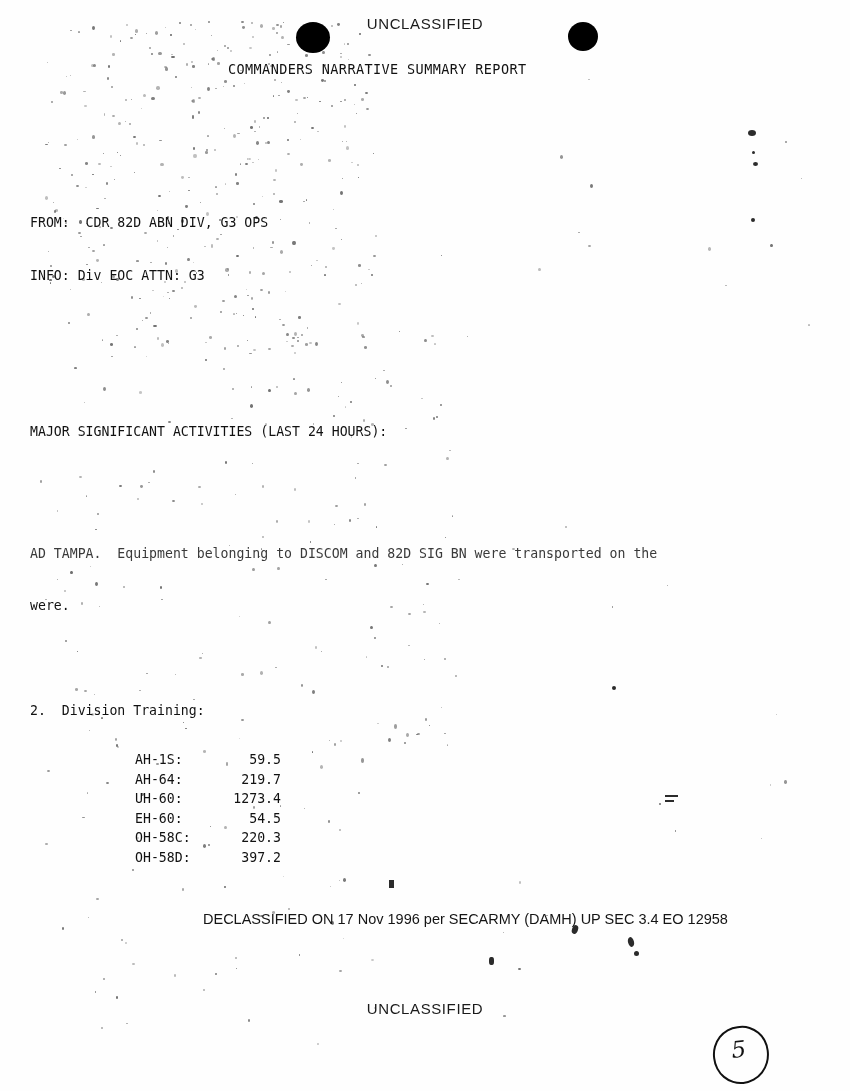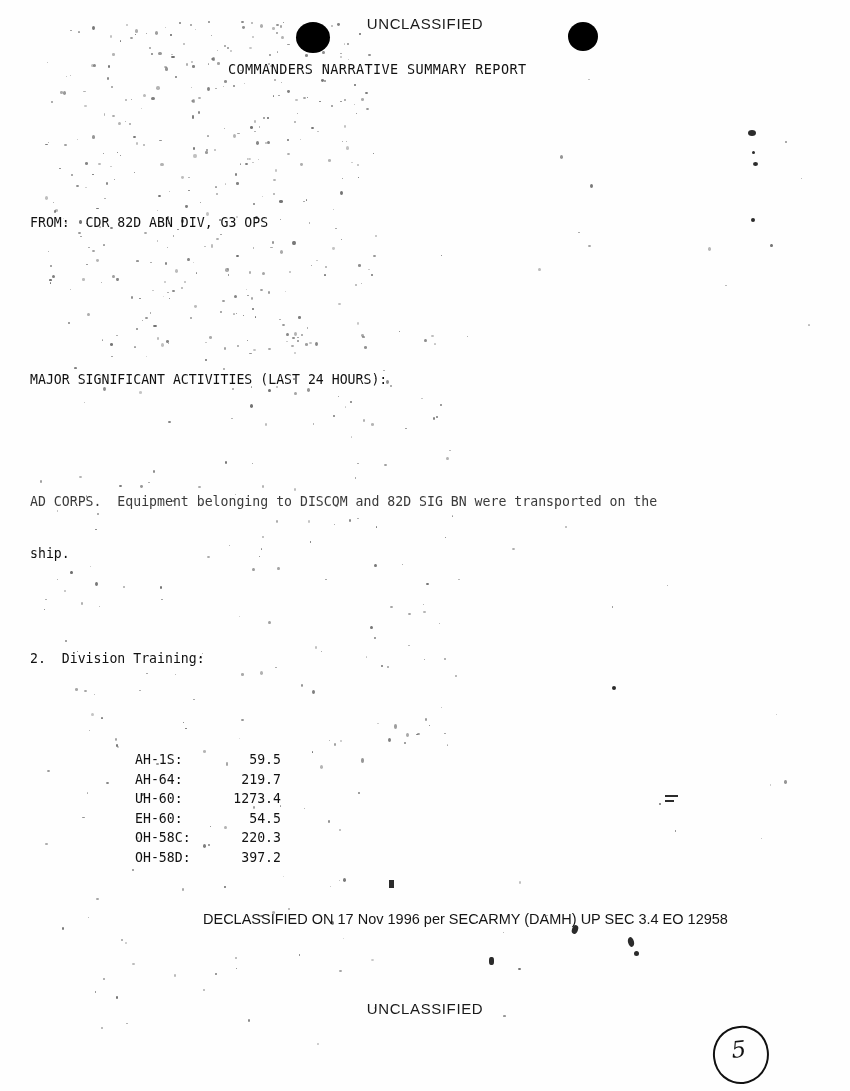--- a/index.html
+++ b/index.html
@@ -801,27 +801,28 @@
 
   <div class="blob blob-1"></div>
   <div class="blob blob-2"></div>
 
   <div class="title-line">COMMANDERS NARRATIVE SUMMARY REPORT</div>
 
   <div class="body-block">
 
     <div class="line"> </div>
     <div class="line">FROM:  CDR 82D ABN DIV, G3 OPS</div>
+    <div class="line">INFO: Div EOC ATTN: G3</div>
     <div class="line"> </div>
     <div class="line"> </div>
     <div class="line">MAJOR SIGNIFICANT ACTIVITIES (LAST 24 HOURS):</div>
     <div class="line"> </div>
 
-    <div class="line faded">AD CORPS.  Equipment belonging to DISCOM and 82D SIG BN were transported on the</div>
-    <div class="line">ship.</div>
+    <div class="line faded">AD TAMPA.  Equipment belonging to DISCOM and 82D SIG BN were transported on the</div>
+    <div class="line">were.</div>
     <div class="line"> </div>
     <div class="line">2.  Division Training:</div>
     <div class="line"> </div>
 
     
     
     
     
     
 

